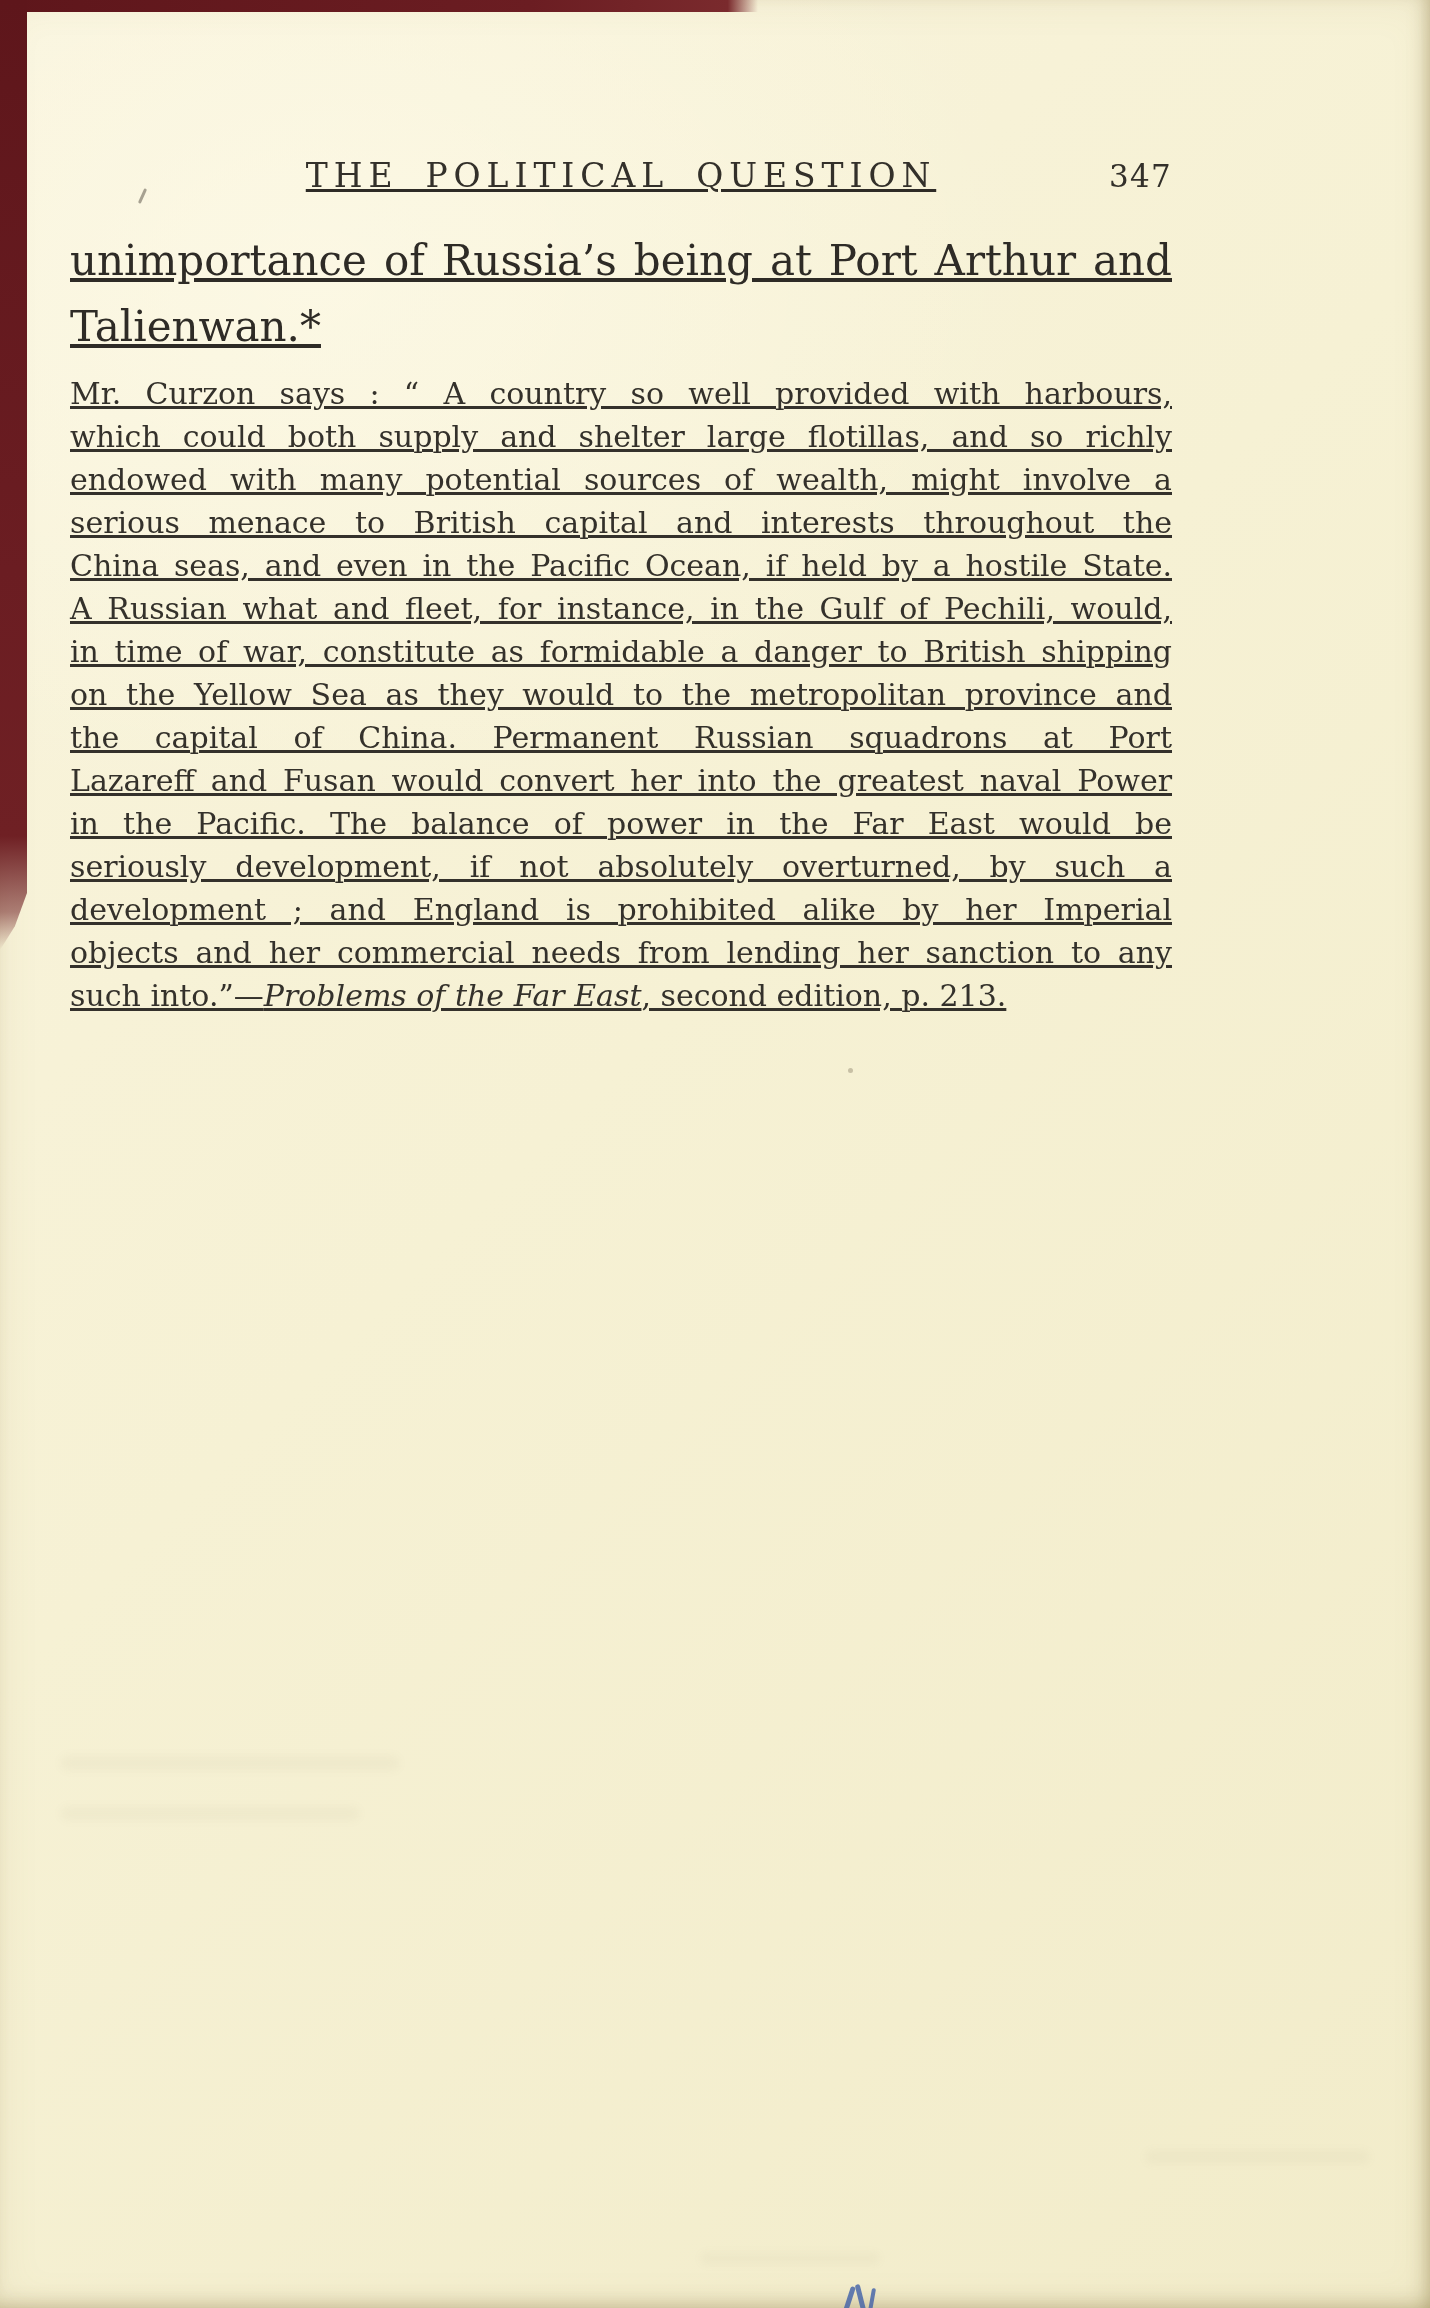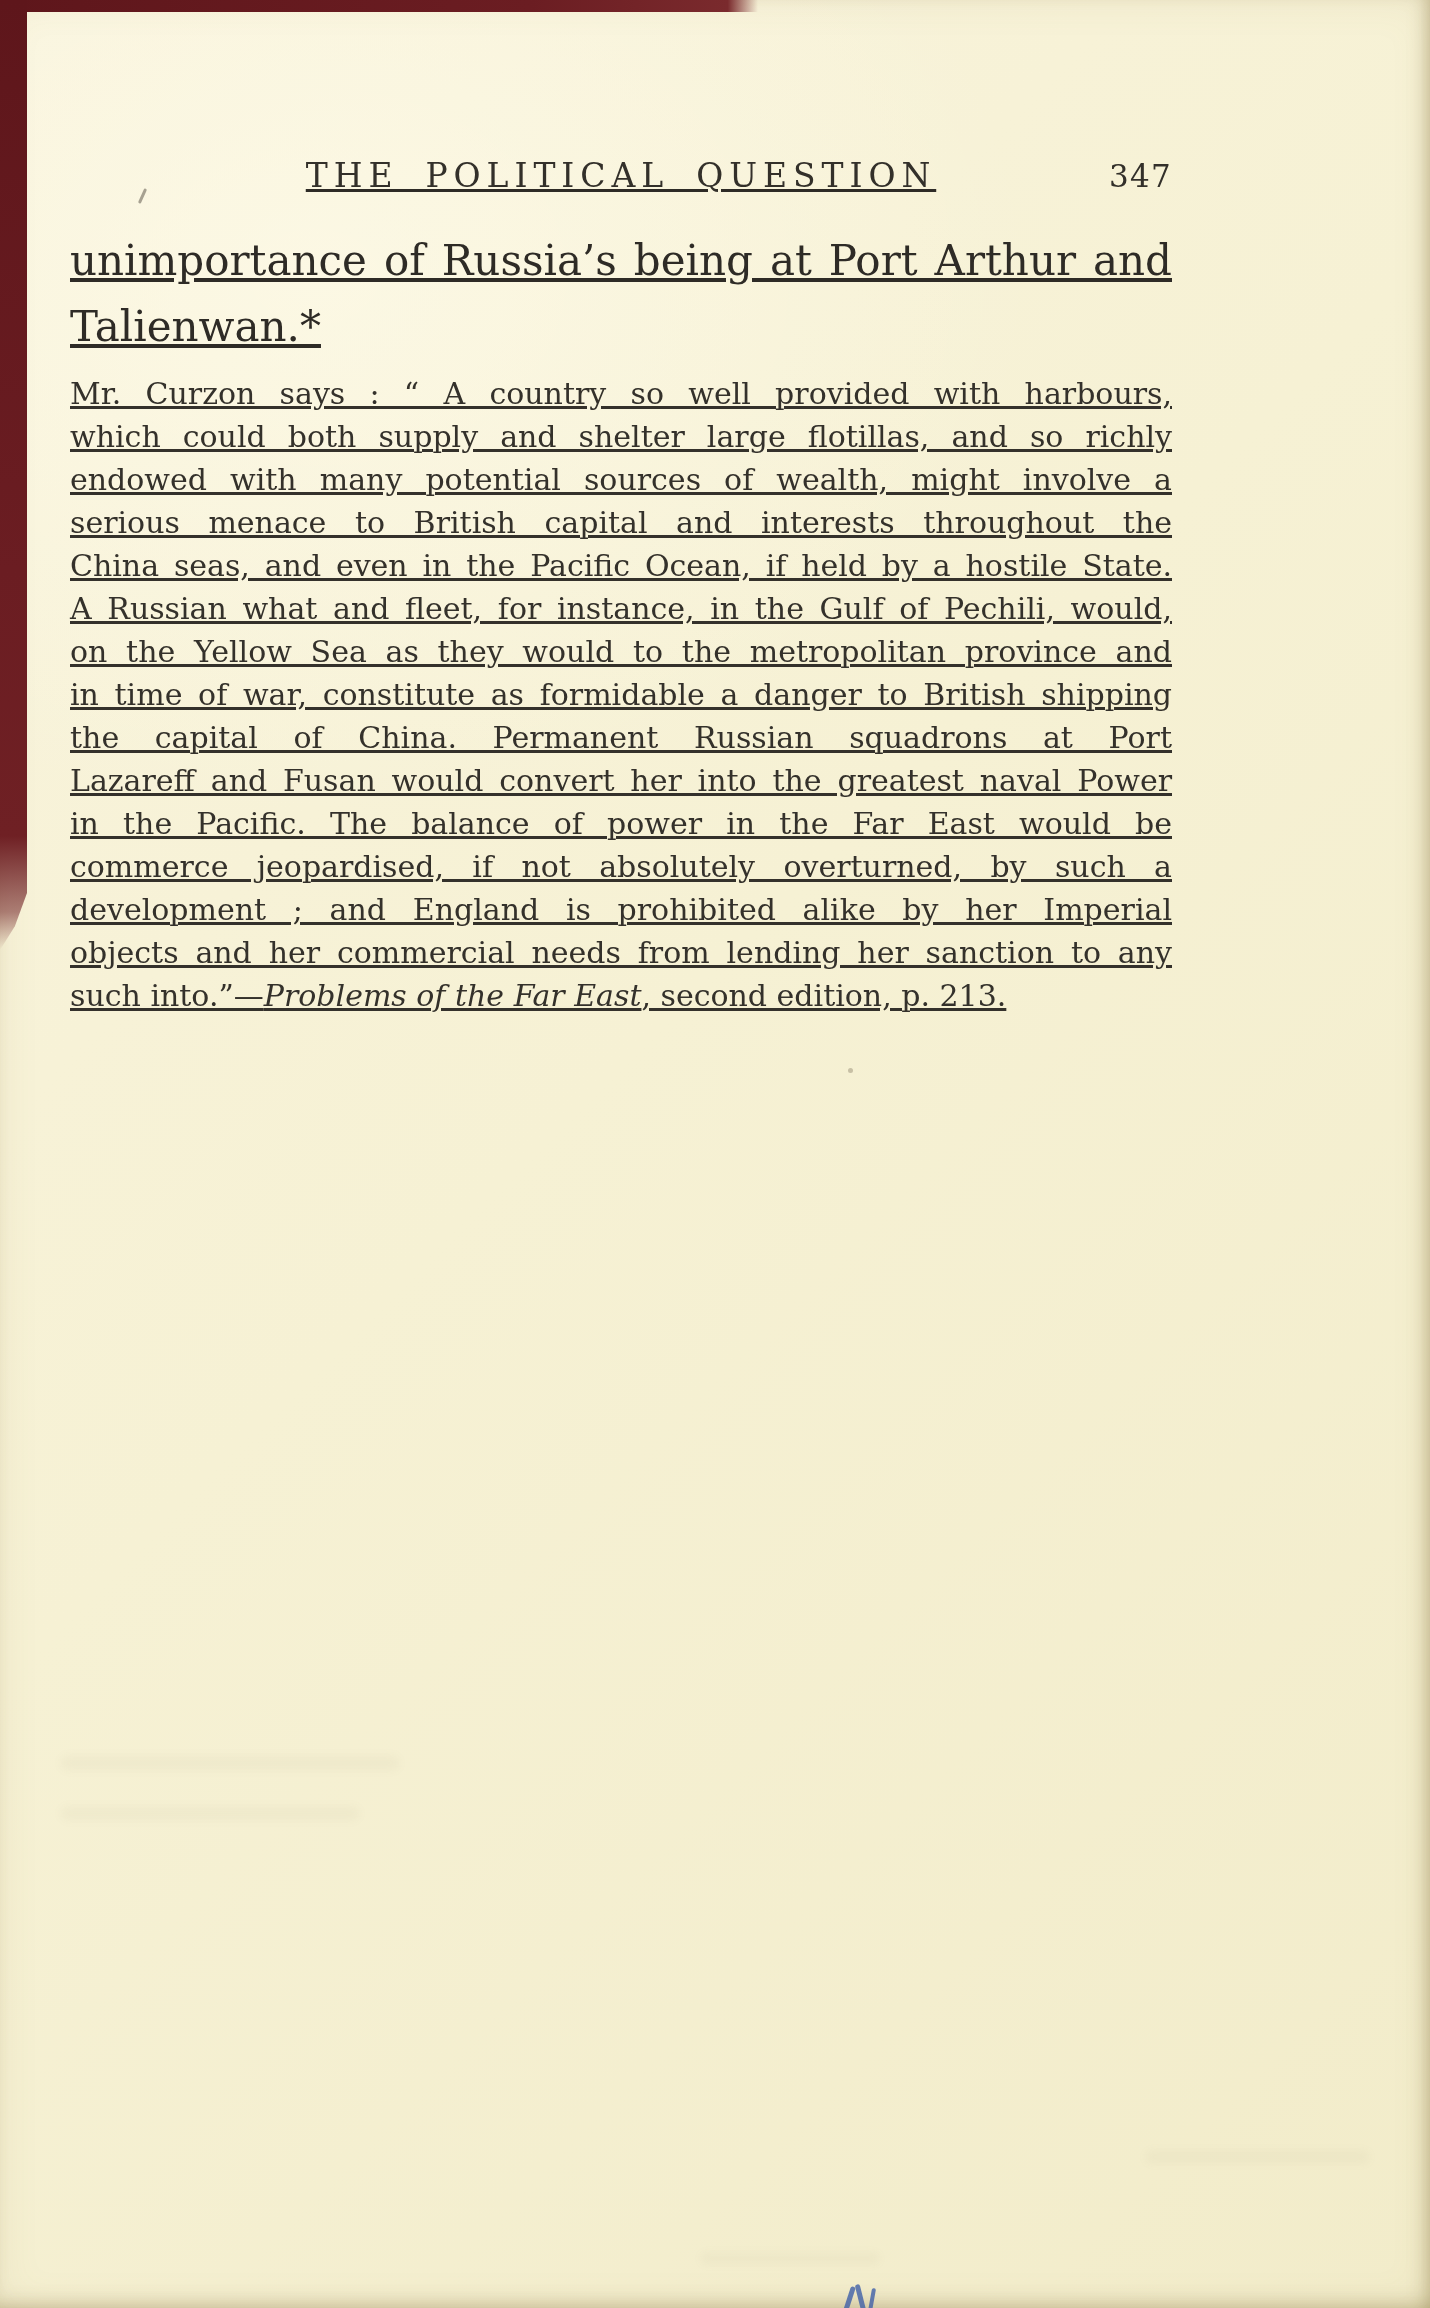--- a/index.html
+++ b/index.html
@@ -82,26 +82,26 @@
     <div class="lline">Talienwan.*</div>
   </div>
 
   <div class="text-col footnote">
     <div class="jline">Mr. Curzon says : “ A country so well provided with harbours,</div>
     <div class="jline">which could both supply and shelter large flotillas, and so richly</div>
     <div class="jline">endowed with many potential sources of wealth, might involve a</div>
     <div class="jline">serious menace to British capital and interests throughout the</div>
     <div class="jline">China seas, and even in the Pacific Ocean, if held by a hostile State.</div>
     <div class="jline">A Russian what and fleet, for instance, in the Gulf of Pechili, would,</div>
+    <div class="jline">in time of war, constitute as formidable a danger to British shipping</div>
     <div class="jline">on the Yellow Sea as they would to the metropolitan province and</div>
-    <div class="jline">in time of war, constitute as formidable a danger to British shipping</div>
     <div class="jline">the capital of China. Permanent Russian squadrons at Port</div>
     <div class="jline">Lazareff and Fusan would convert her into the greatest naval Power</div>
     <div class="jline">in the Pacific. The balance of power in the Far East would be</div>
-    <div class="jline">commerce jeopardised, if not absolutely overturned, by such a</div>
+    <div class="jline">seriously development, if not absolutely overturned, by such a</div>
     <div class="jline">development ; and England is prohibited alike by her Imperial</div>
     <div class="jline">objects and her commercial needs from lending her sanction to any</div>
     <div class="lline"><span>such into.”—</span><span class="it">Problems of the Far East</span><span>, second edition, p. 213.</span></div>
   </div>
 
   <div class="speck-a"></div>
   <div class="speck-b"></div>
   <div class="ghost g1"></div>
   <div class="ghost g2"></div>
   <div class="ghost g3"></div>

